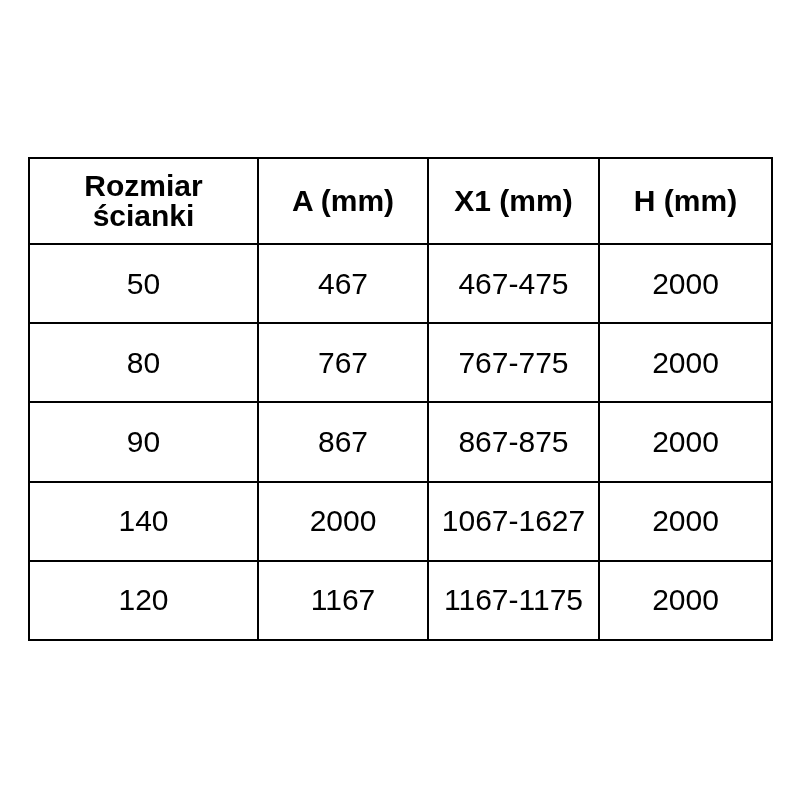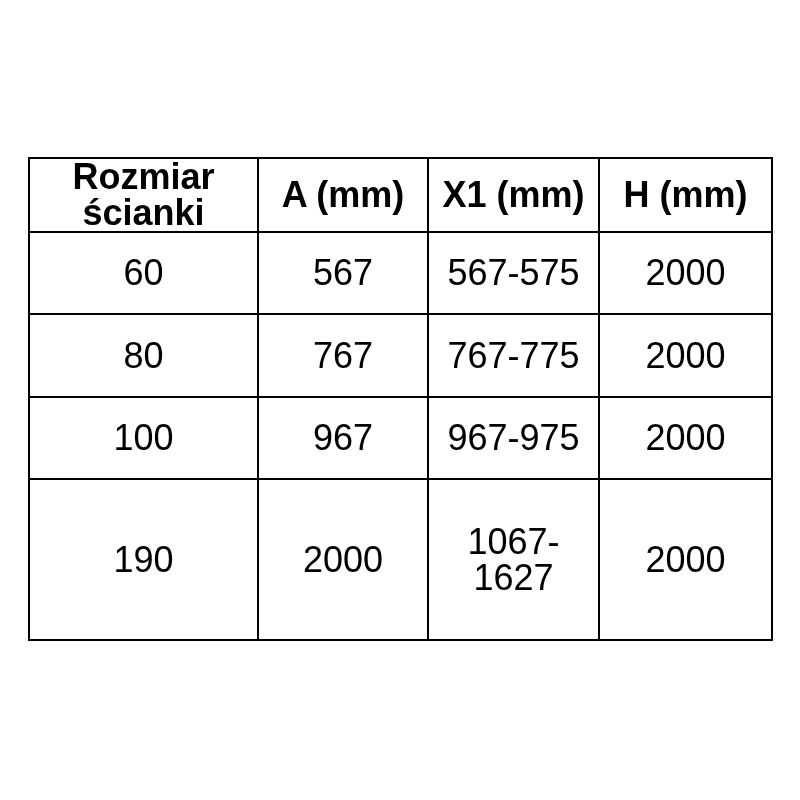--- a/index.html
+++ b/index.html
@@ -25,22 +25,22 @@
     height: 484px;
     border-collapse: collapse;
     table-layout: fixed;
     color: #000000;
   }
   table.spec-table th,
   table.spec-table td {
     border: 2px solid #000000;
     text-align: center;
     vertical-align: middle;
-    padding: 0;
-    font-size: 36px;
+    padding: 12px;
+    font-size: 30px;
     line-height: 1;
     color: #000000;
     background: #ffffff;
   }
   table.spec-table th {
     font-weight: bold;
   }
   table.spec-table td {
     font-weight: normal;
   }
@@ -63,38 +63,44 @@
     <thead>
       <tr>
         <th>Rozmiar ścianki</th>
         <th>A (mm)</th>
         <th>X1 (mm)</th>
         <th>H (mm)</th>
       </tr>
     </thead>
     <tbody>
       <tr>
-        <td>60</td>
-        <td>567</td>
-        <td>567-575</td>
+        <td>50</td>
+        <td>467</td>
+        <td>467-475</td>
         <td>2000</td>
       </tr>
       <tr>
         <td>80</td>
         <td>767</td>
         <td>767-775</td>
         <td>2000</td>
       </tr>
       <tr>
-        <td>100</td>
-        <td>967</td>
-        <td>967-975</td>
+        <td>90</td>
+        <td>867</td>
+        <td>867-875</td>
         <td>2000</td>
       </tr>
       <tr>
-        <td>190</td>
+        <td>140</td>
         <td>2000</td>
         <td>1067-1627</td>
+        <td>2000</td>
+      </tr>
+      <tr>
+        <td>120</td>
+        <td>1167</td>
+        <td>1167-1175</td>
         <td>2000</td>
       </tr>
     </tbody>
   </table>
 </div>
 
 </body></html>

